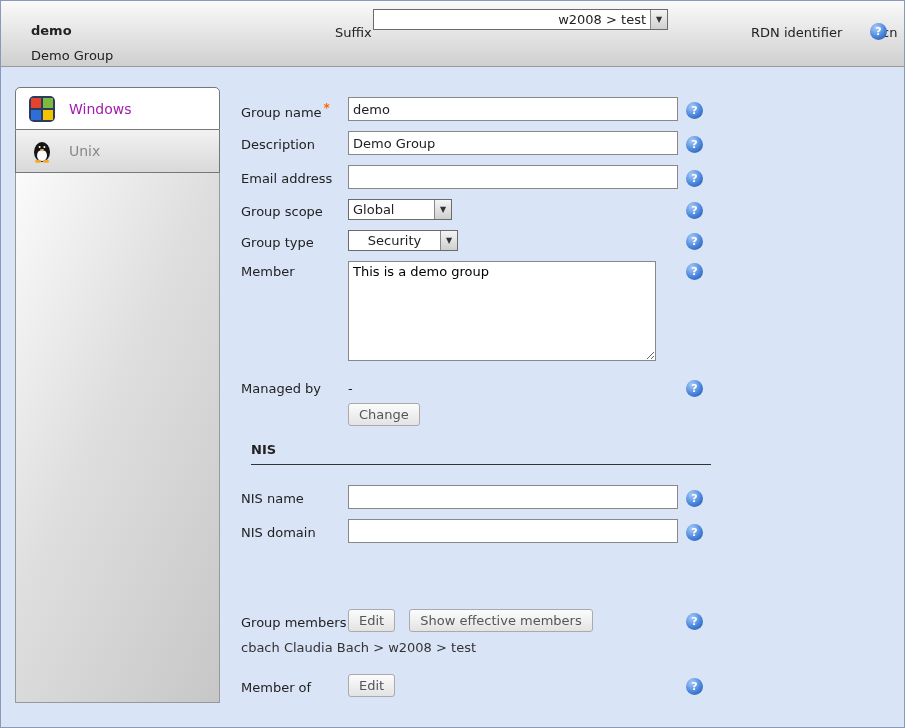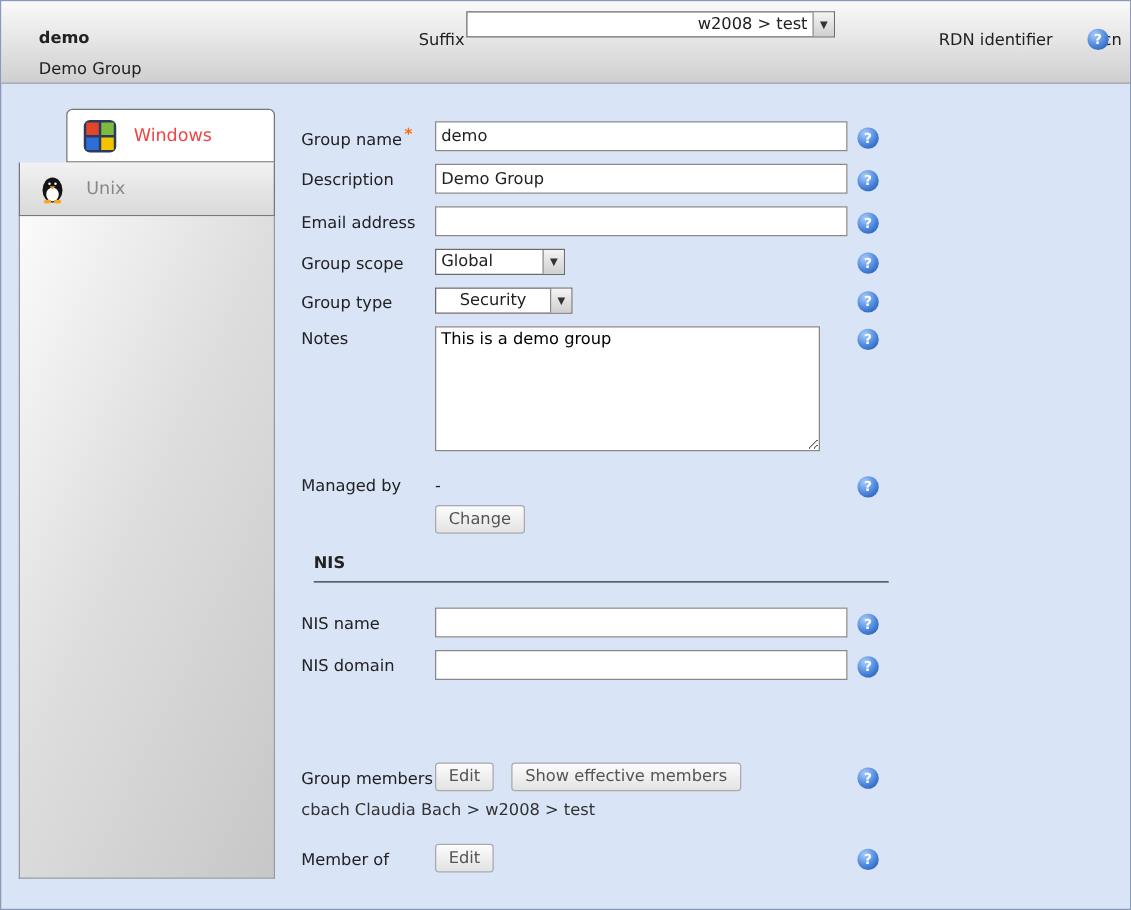--- a/index.html
+++ b/index.html
@@ -28,21 +28,21 @@
   .help { width:17px; height:17px; border-radius:50%; flex:none;
           background:radial-gradient(circle at 35% 28%, #a9ccf7, #4a85dd 55%, #1c4f9e);
           color:#fff; font-weight:bold; font-size:11px; line-height:17px; text-align:center;
           display:inline-block; cursor:pointer; }
 
   
   .sidebar { position:absolute; left:14px; top:86px; width:205px; bottom:24px;
              display:flex; flex-direction:column; }
   .tab { height:43px; display:flex; align-items:center; gap:14px; padding-left:13px;
          border:1px solid #777; cursor:pointer; }
-  .tab.active { background:#fff; border-radius:5px 5px 0 0; color:#ef4444;margin-left:38px; }
+  .tab.active { background:#fff; border-radius:5px 5px 0 0; color:#a21caf; }
   .tab.inactive { background:linear-gradient(#f2f2f2,#d9d9d9); color:#888; border-top:none;
                   border-radius:0; }
   .side-panel { flex:1; background:linear-gradient(115deg,#fbfbfb 0%,#dedede 45%,#c7c7c7 100%);
                 border:1px solid #999; border-top:none; }
   .tab .tab-label { font-size:14px; }
   .icon-win { width:26px; height:26px; border-radius:5px; background:#2a3b5e; flex:none;
               display:grid; grid-template-columns:10px 10px; grid-template-rows:10px 10px;
               gap:2px; justify-content:center; align-content:center; }
   .icon-win span { display:block; }
   .win-r { background:#e4442c; } .win-g { background:#7cbb3f; }
@@ -164,21 +164,21 @@
       <div class="fieldarea">
         <div class="fakeselect sel-security">
           <span class="val" style="text-align:center">Security</span>
           <span class="selbtn">▼</span>
         </div>
       </div>
       <span class="help">?</span>
     </div>
 
     <div class="row top">
-      <div class="lbl">Notes</div>
+      <div class="lbl">Member</div>
       <div class="fieldarea">
         <textarea class="notes" style="">This is a demo group</textarea>
       </div>
       <span class="help">?</span>
     </div>
 
     <div class="row top managed" style="margin-top:14px">
       <div class="lbl">Managed by</div>
       <div class="fieldarea">
         <div class="dash">-</div>

